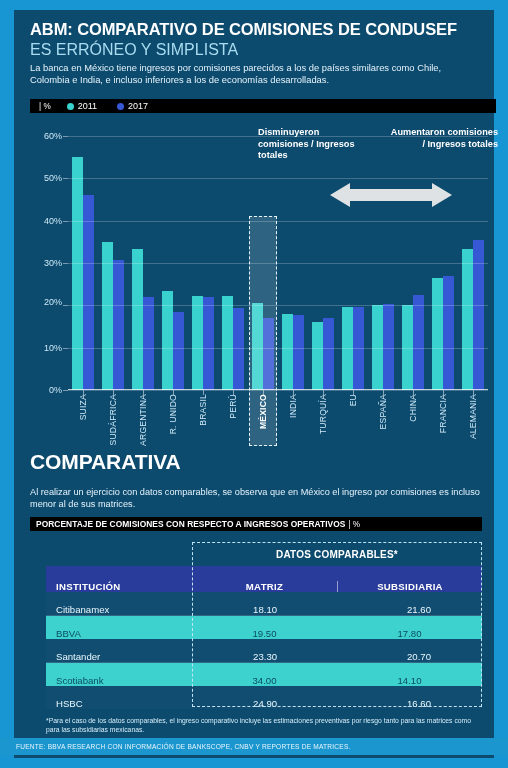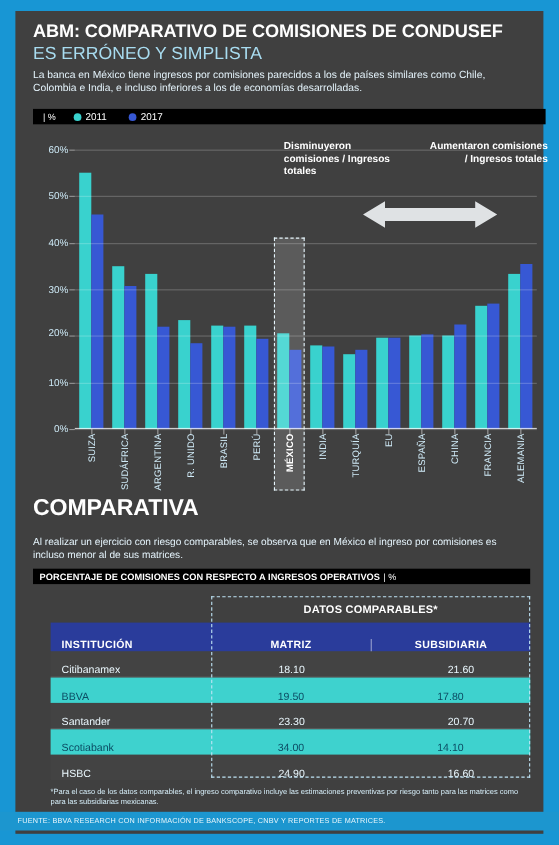--- a/index.html
+++ b/index.html
@@ -11,21 +11,21 @@
   }
   #page {
     position: relative;
     width: 508px; height: 768px;
     background: #1896D4;
   }
   .panel {
     position: absolute;
     left: 14px; top: 10px;
     width: 480px; height: 748px;
-    background: #404040;
+    background: #0c4a6e;
   }
 
   
   .title-main {
     position: absolute; left: 16px; top: 10px;
     font-size: 16.5px; font-weight: bold; color: #FFFFFF;
     letter-spacing: -0.1px; white-space: nowrap;
   }
   .title-sub {
     position: absolute; left: 16px; top: 31px;
@@ -369,21 +369,21 @@
             <div class="xlabel">FRANCIA</div>
           </div>
           <div class="xlabel-cell">
             <div class="xlabel">ALEMANIA</div>
           </div>
         </div>
       <div id="mexico-highlight" style="left: 219px; top: 96px; width: 28px; height: 230px;"></div>
     </div>
 
     <div class="sec-title">COMPARATIVA</div>
-    <div class="sec-deck">Al realizar un ejercicio con riesgo comparables, se observa que en México el ingreso por comisiones es incluso menor al de sus matrices.</div>
+    <div class="sec-deck">Al realizar un ejercicio con datos comparables, se observa que en México el ingreso por comisiones es incluso menor al de sus matrices.</div>
 
     <div class="blackbar" id="table-headbar">
       <span class="bb-text">PORCENTAJE DE COMISIONES CON RESPECTO A INGRESOS OPERATIVOS</span>
       <span class="bb-unit">| %</span>
     </div>
 
     <div id="table">
       <div class="datos-dash"></div>
       <div class="datos-head">DATOS COMPARABLES*</div>
       <div id="table-body">

